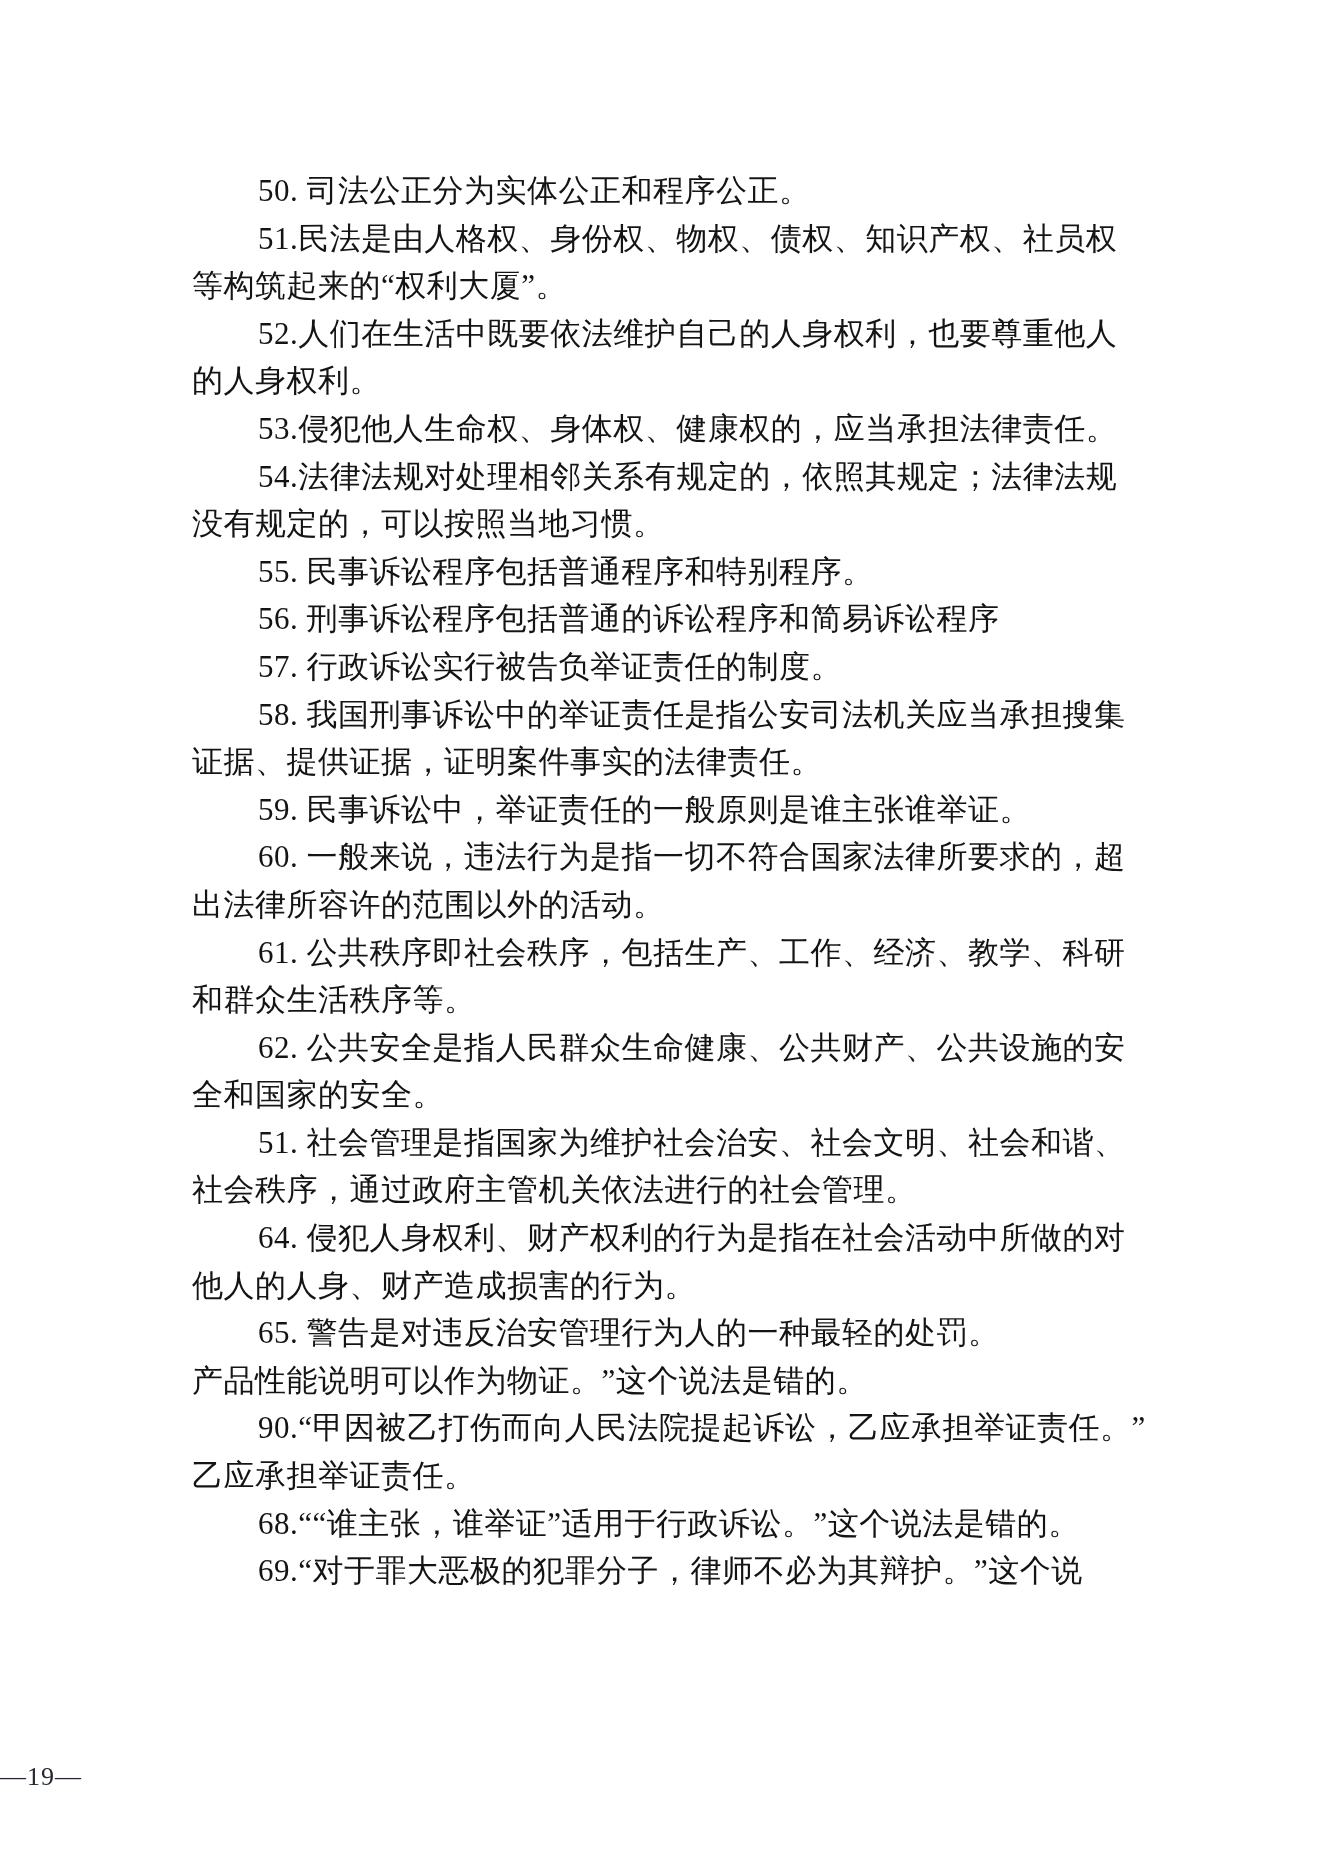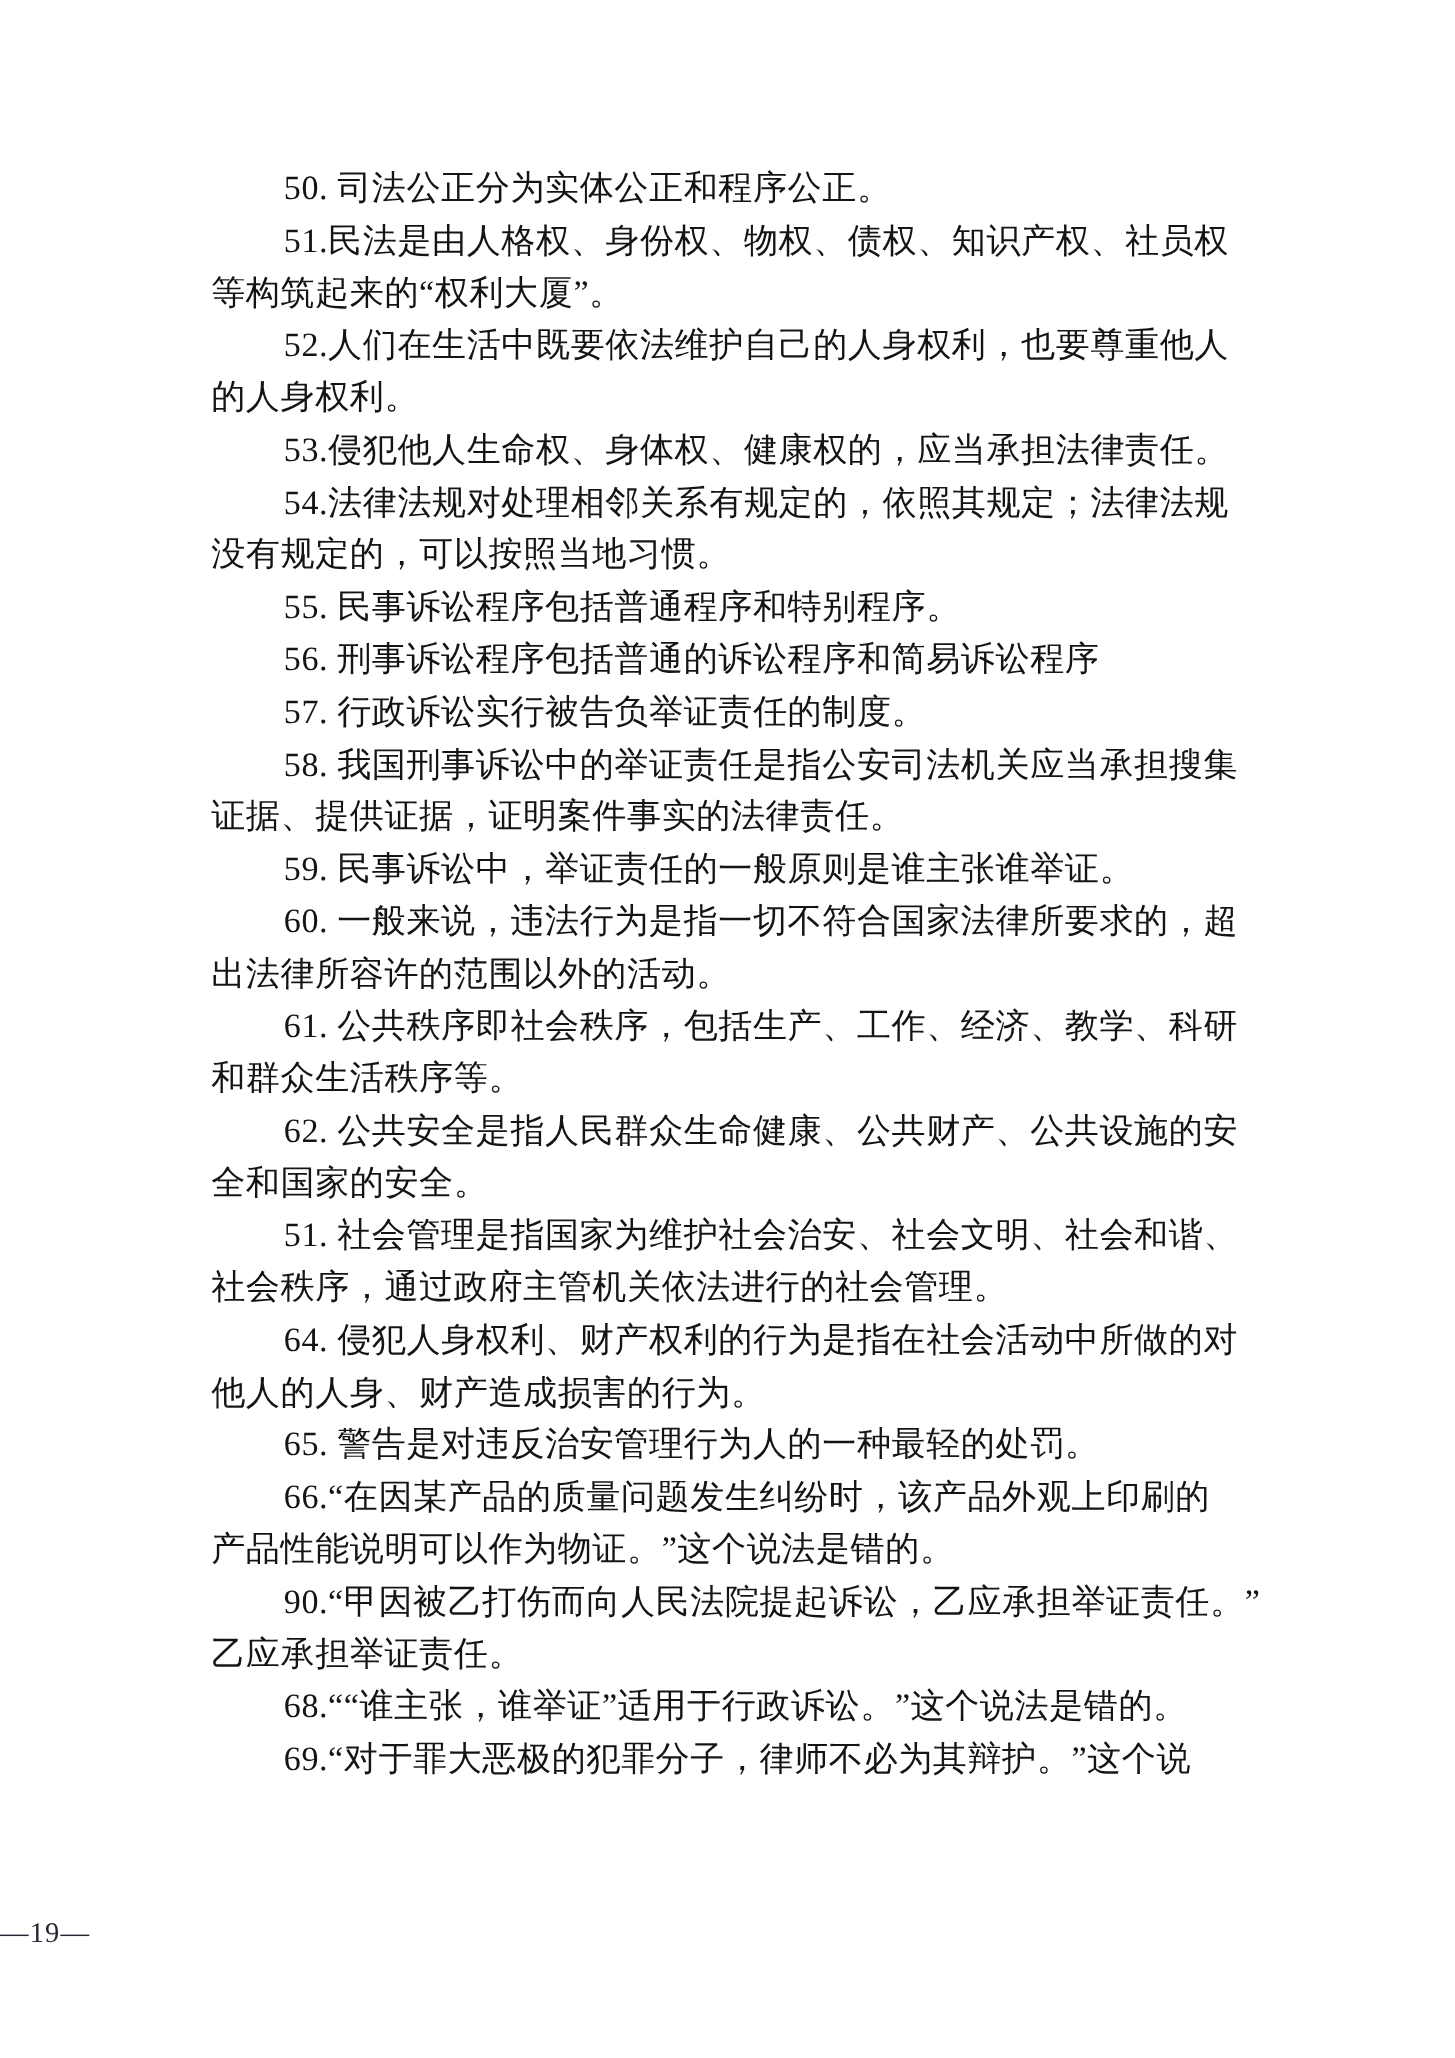--- a/index.html
+++ b/index.html
@@ -11,20 +11,21 @@
     height: 1871px;
     background: #ffffff;
     position: relative;
     font-family: "Liberation Serif", "DejaVu Serif", serif;
   }
   .page {
     position: absolute;
     inset: 0;
     background: #ffffff;
     overflow: hidden;
+    margin-top: 20px;
   }
   .text-block {
     position: absolute;
     left: 192px;
     top: 147px;
     width: 931px;
   }
   .line {
     font-size: 31px;
     line-height: 47.6px;
@@ -76,21 +77,20 @@
       <div class="line">出法律所容许的范围以外的活动。</div>
       <div class="line indent full">61. 公共秩序即社会秩序，包括生产、工作、经济、教学、科研</div>
       <div class="line">和群众生活秩序等。</div>
       <div class="line indent full">62. 公共安全是指人民群众生命健康、公共财产、公共设施的安</div>
       <div class="line">全和国家的安全。</div>
       <div class="line indent full">51. 社会管理是指国家为维护社会治安、社会文明、社会和谐、</div>
       <div class="line">社会秩序，通过政府主管机关依法进行的社会管理。</div>
       <div class="line indent full">64. 侵犯人身权利、财产权利的行为是指在社会活动中所做的对</div>
       <div class="line">他人的人身、财产造成损害的行为。</div>
       <div class="line indent">65. 警告是对违反治安管理行为人的一种最轻的处罚。</div>
-      <div class="line indent full">66.“在因某产品的质量问题发生纠纷时，该产品外观上印刷的</div>
       <div class="line">产品性能说明可以作为物证。”这个说法是错的。</div>
       <div class="line indent full">90.“甲因被乙打伤而向人民法院提起诉讼，乙应承担举证责任。”</div>
       <div class="line">乙应承担举证责任。</div>
       <div class="line indent">68.““谁主张，谁举证”适用于行政诉讼。”这个说法是错的。</div>
       <div class="line indent full">69.“对于罪大恶极的犯罪分子，律师不必为其辩护。”这个说</div>
     </div>
   <div class="footer">
     <span>—19—</span>
   </div>
 </div>

